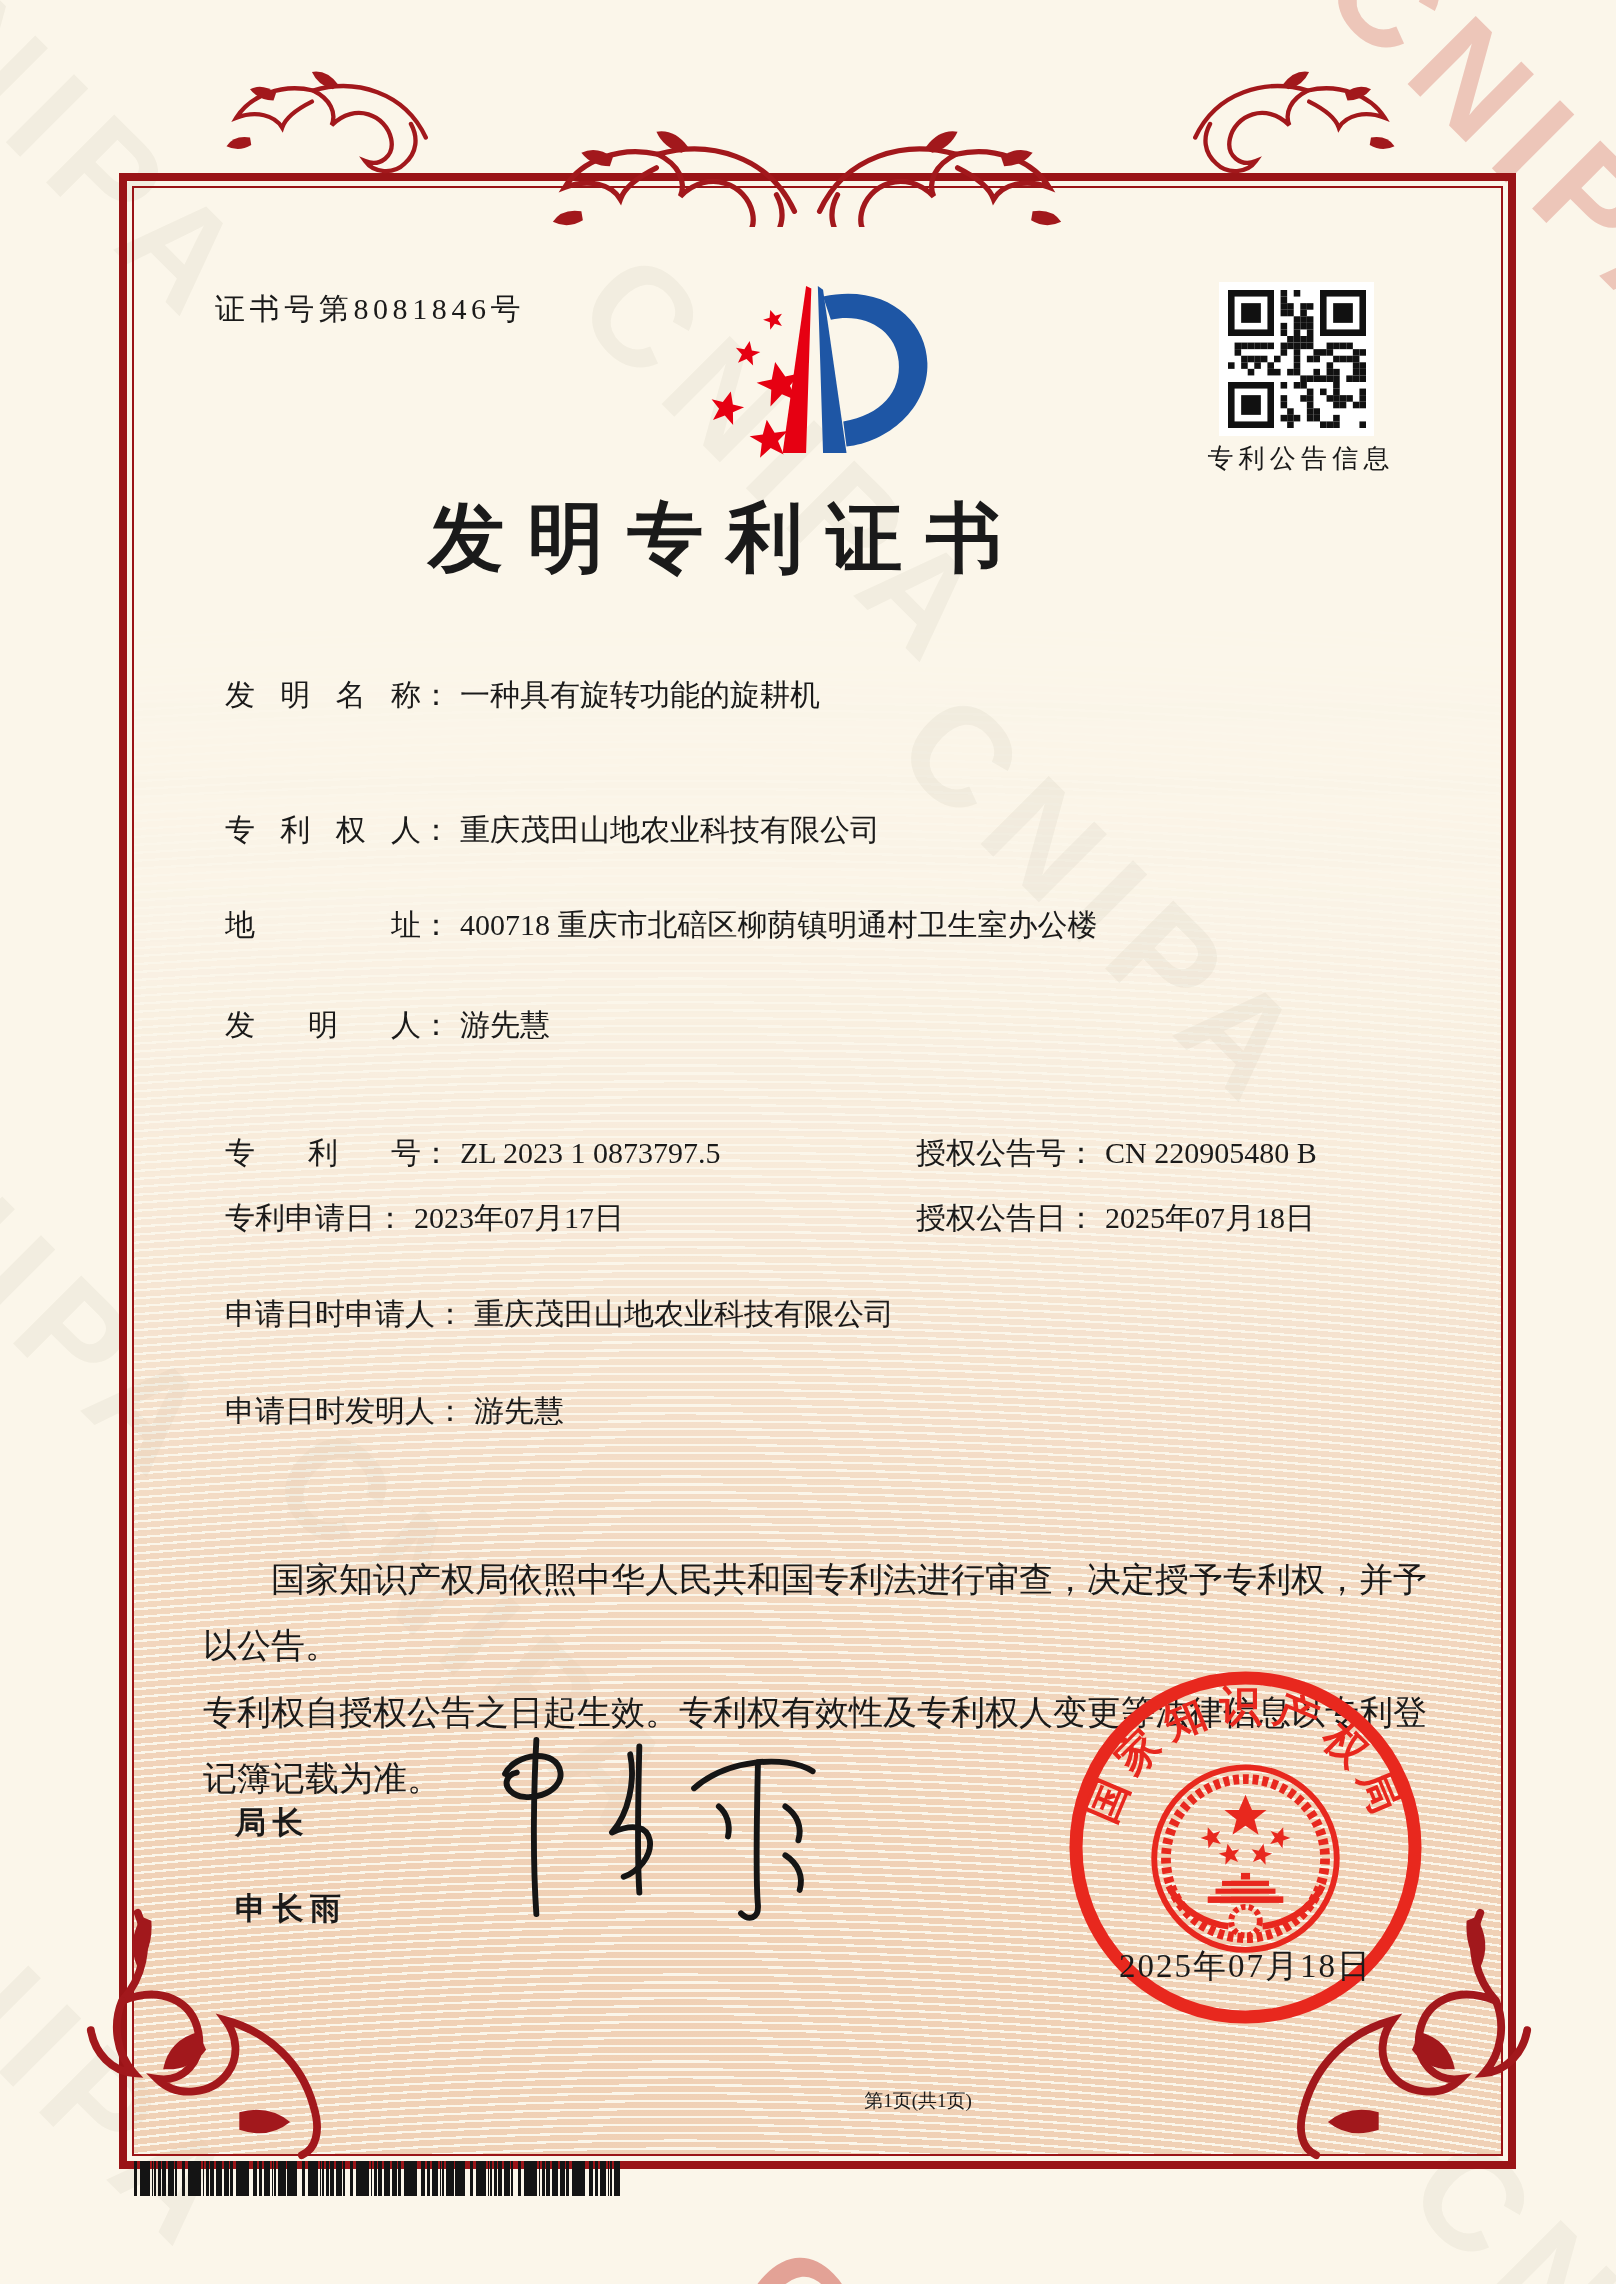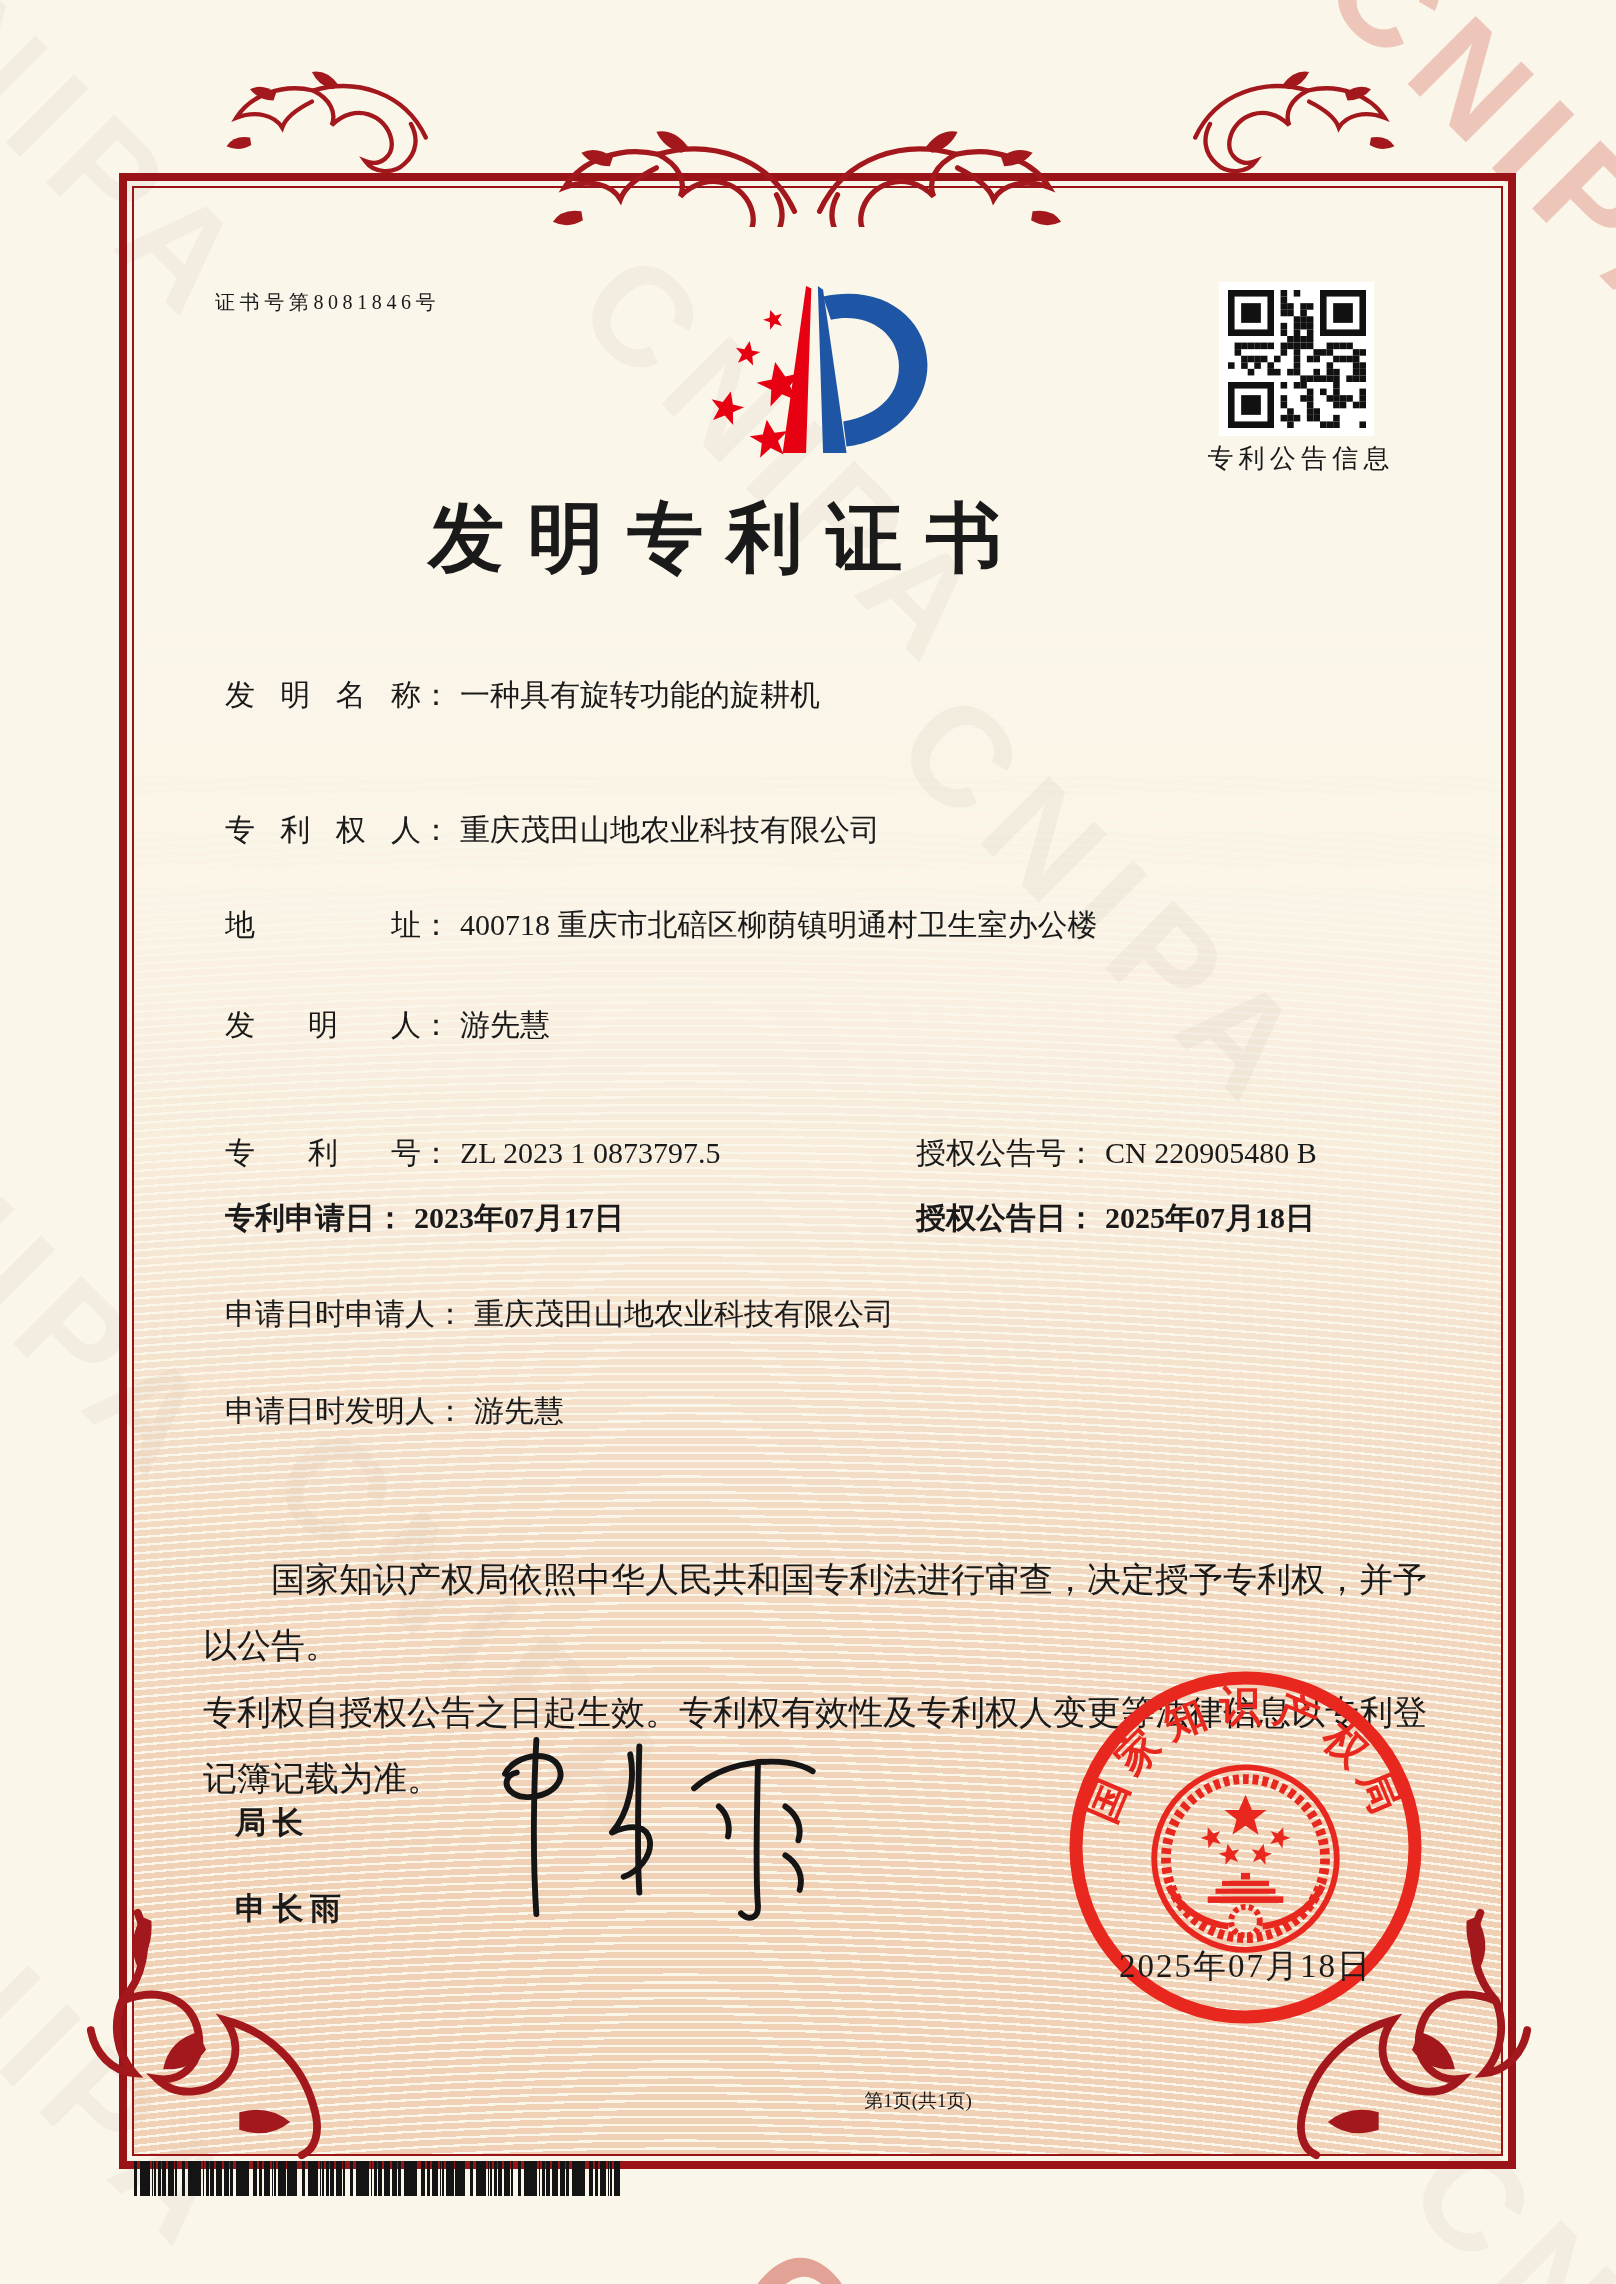--- a/index.html
+++ b/index.html
@@ -32,35 +32,35 @@
   }
   .waves{
     position:absolute;left:0;top:0;right:0;bottom:0;
     background:repeating-radial-gradient(ellipse 1695px 978px at 40% 3651px,
       rgba(236,196,164,0.75) 0 9.8px, rgba(253,247,238,0) 9.8px 13.7px);
     -webkit-mask-image:linear-gradient(to top,#000 0%,#000 14%,rgba(0,0,0,.8) 30%,rgba(0,0,0,.30) 50%,rgba(0,0,0,.06) 64%,transparent 78%);
     mask-image:linear-gradient(to top,#000 0%,#000 14%,rgba(0,0,0,.8) 30%,rgba(0,0,0,.30) 50%,rgba(0,0,0,.06) 64%,transparent 78%);
     pointer-events:none;
   }
   
-  .cert-no{left:215px;top:289px;font-size:20px;letter-spacing:4.6px;z-index:5;}
+  .cert-no{left:215px;top:289px;font-size:30px;letter-spacing:4.6px;z-index:5;}
   .logo{left:690px;top:282px;width:240px;height:184px;z-index:5;}
   .qr-box{left:1219px;top:282px;width:155px;height:154px;background:#fff;z-index:5;padding:7.8px;box-sizing:border-box;}
   .qr-caption{left:1203px;top:441px;width:196px;text-align:center;font-size:26px;letter-spacing:5.2px;z-index:5;}
   .title{
     left:119px;top:488px;width:1192px;text-align:center;
     font-size:76px;font-weight:700;letter-spacing:23.5px;text-indent:23.5px;z-index:5;
   }
   
   .row{position:absolute;left:225px;width:1252px;font-size:30px;white-space:nowrap;z-index:5;}
   .jl{display:inline-block;width:196px;text-align:justify;text-align-last:justify;vertical-align:top;}
   .colon{display:inline-block;margin-right:9px;}
   .rcol{position:absolute;left:691px;top:0;}
   .r1{top:675px;} .r2{top:810px;} .r3{top:905px;} .r4{top:1005px;}
-  .r5{top:1102px;margin-top:31px;} .r6{top:1198px;font-weight:bold;} .r7{top:1294px;} .r8{top:1391px;}
+  .r5{top:1102px;margin-top:31px;} .r6{top:1198px;} .r7{top:1294px;} .r8{top:1391px;}
   
   .legal{left:203px;top:1547px;width:1227px;font-size:34px;line-height:1.95;z-index:5;}
   .legal .l1{display:block;text-indent:2em;}
   .legal .l2{display:block;}
   
   .director-title{left:235px;top:1802px;font-size:31px;font-weight:700;letter-spacing:6.5px;z-index:5;}
   .director-name{left:235px;top:1888px;font-size:31px;font-weight:700;letter-spacing:6.5px;z-index:5;}
   .signature{left:479px;top:1728px;width:365px;height:196px;z-index:6;}
   
   .seal{left:1061px;top:1663px;width:369px;height:369px;z-index:6;}

